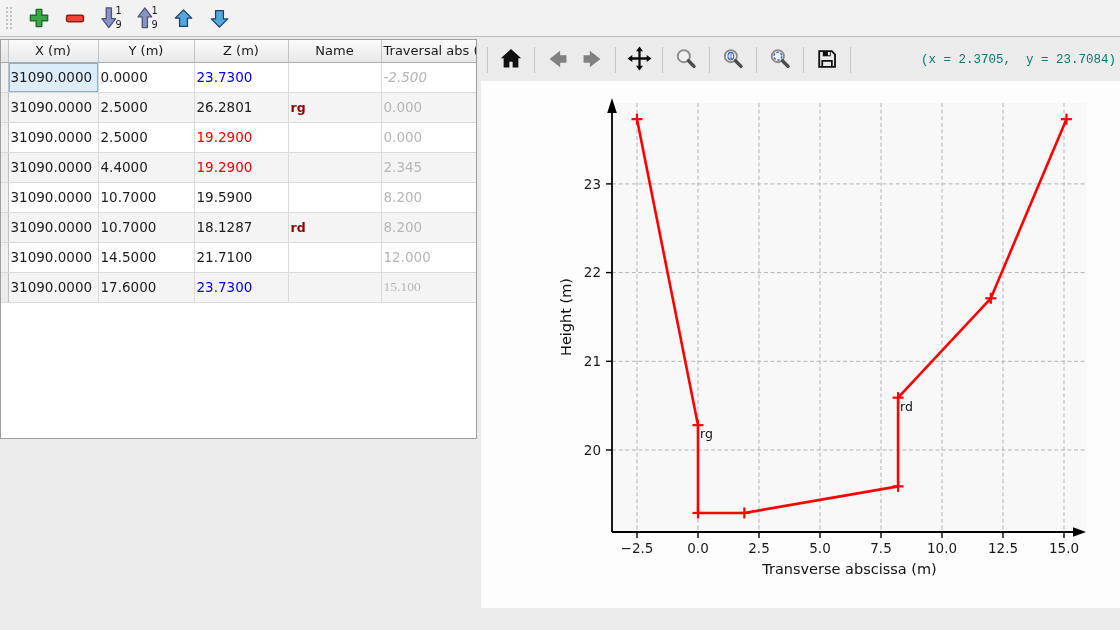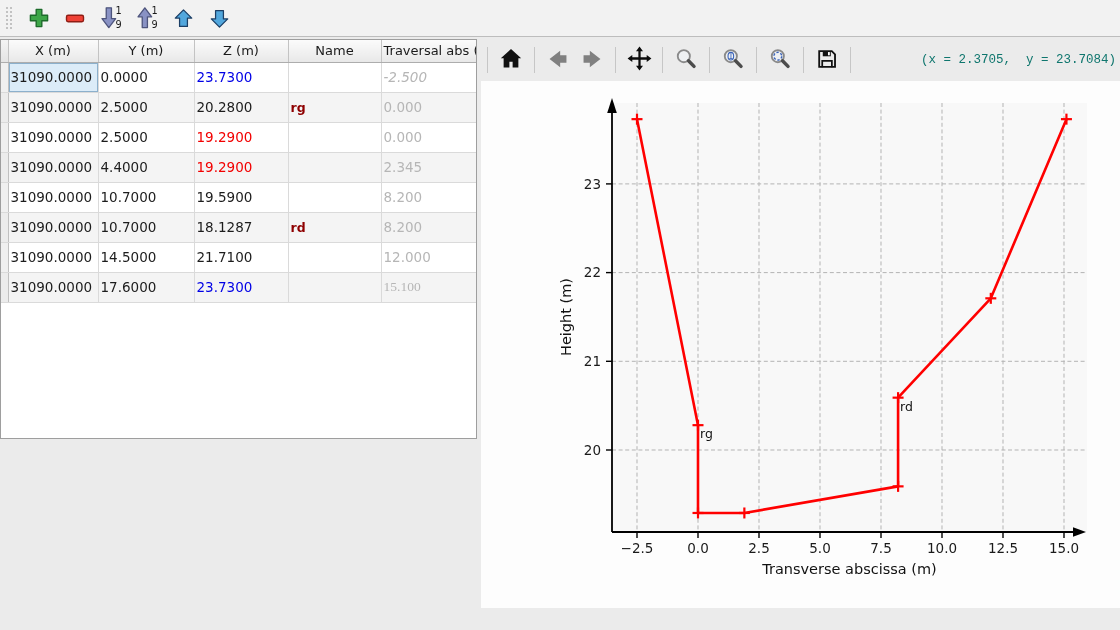--- a/index.html
+++ b/index.html
@@ -130,21 +130,21 @@
           <td class="sel">31090.0000</td>
           <td>0.0000</td>
           <td style="color: rgb(0, 0, 230);">23.7300</td>
           <td class="c-name" style="color: rgb(142, 0, 0);"></td>
           <td style="color: rgb(182, 182, 182); font-style: italic;">-2.500</td>
         </tr>
         <tr class="alt">
           <td class="row-strip"></td>
           <td>31090.0000</td>
           <td>2.5000</td>
-          <td>20.2800</td>
+          <td>26.2801</td>
           <td class="c-name" style="color: rgb(142, 0, 0);">rg</td>
           <td style="color: rgb(182, 182, 182);">0.000</td>
         </tr>
         <tr>
           <td class="row-strip"></td>
           <td>31090.0000</td>
           <td>2.5000</td>
           <td style="color: rgb(242, 0, 0);">19.2900</td>
           <td class="c-name" style="color: rgb(142, 0, 0);"></td>
           <td style="color: rgb(182, 182, 182);">0.000</td>

